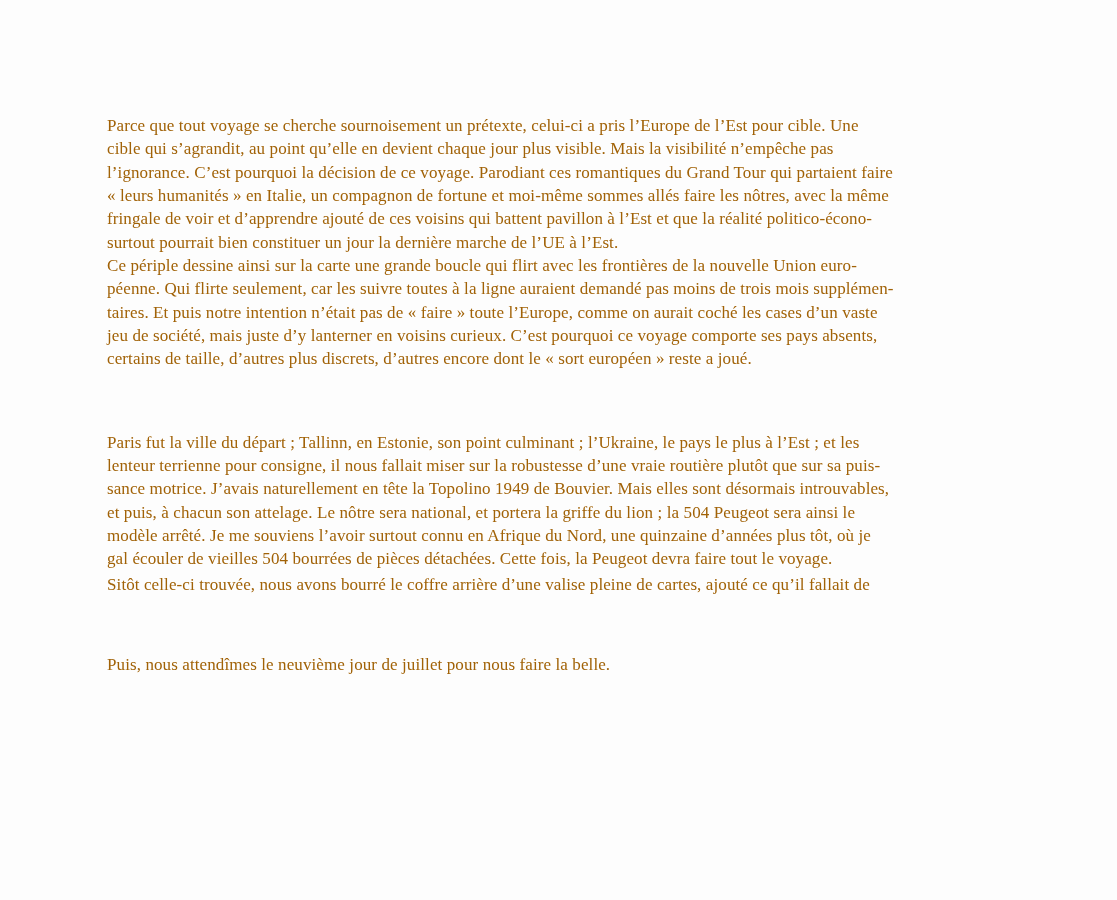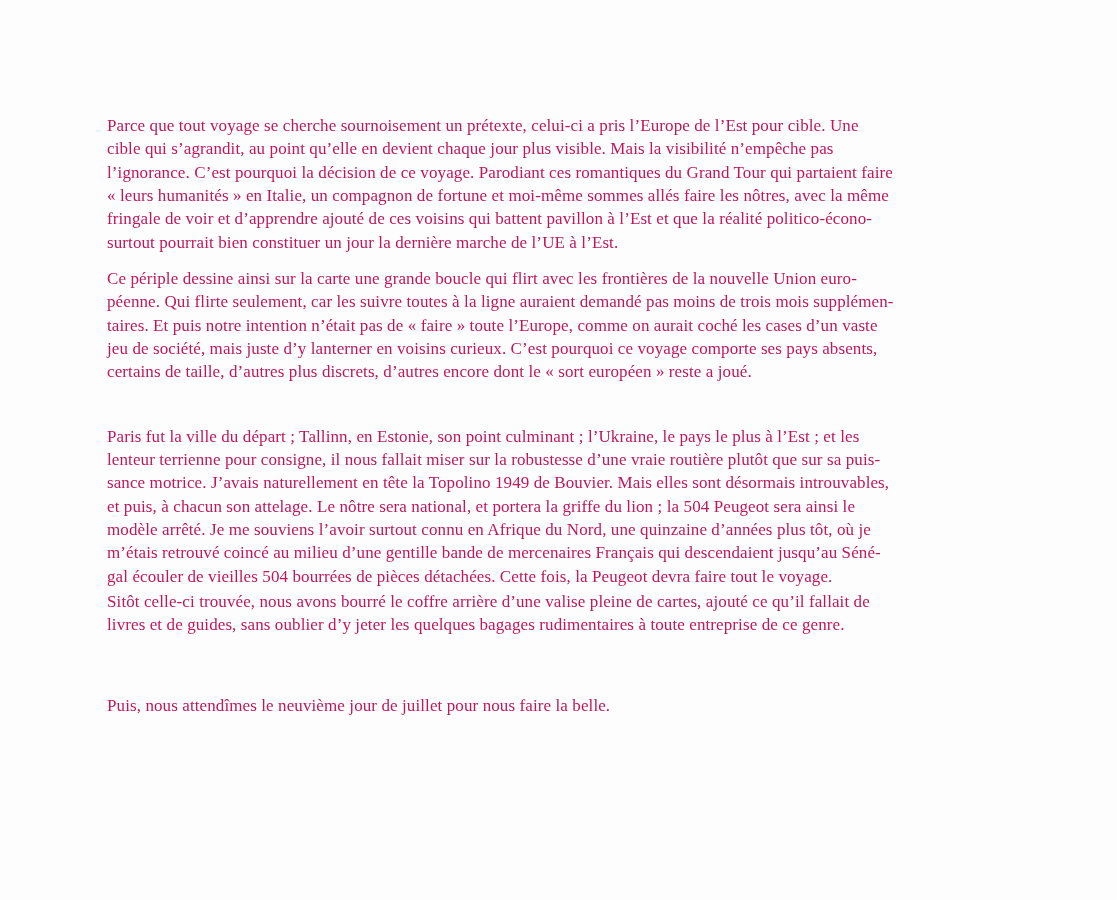--- a/index.html
+++ b/index.html
@@ -28,34 +28,34 @@
     color: #505050;
     font-size: 17px;
     line-height: 23.33px;
     letter-spacing: 0.1px;
   }
   p.para {
     margin: 0;
     padding: 0;
   }
   
-  p.para:nth-child(2) { margin-top: 13px; }
-  p.para:nth-child(3) { margin-top: 41px; }
+  p.para:nth-child(2) { margin-top: 0; }
+  p.para:nth-child(3) { margin-top: 60px; }
   p.para:nth-child(4) { margin-top: 2px; }
   p.para:nth-child(5) { margin-top: 57px; }
   .line {
     display: block;
     white-space: nowrap;
   }
 </style>
 </head>
 <body style="background: rgb(253, 253, 253);">
 
 <main class="page">
-  <div class="text-block" style="color: #be185d;">
+  <div class="text-block" style="color: #a16207;">
       <p class="para">
         <span class="line">Parce que tout voyage se cherche sournoisement un prétexte, celui-ci a pris l’Europe de l’Est pour cible. Une</span>
         <span class="line">cible qui s’agrandit, au point qu’elle en devient chaque jour plus visible. Mais la visibilité n’empêche pas</span>
         <span class="line">l’ignorance. C’est pourquoi la décision de ce voyage. Parodiant ces romantiques du Grand Tour qui partaient faire</span>
         <span class="line">« leurs humanités » en Italie, un compagnon de fortune et moi-même sommes allés faire les nôtres, avec la même</span>
         <span class="line">fringale de voir et d’apprendre ajouté de ces voisins qui battent pavillon à l’Est et que la réalité politico-écono-</span>
         <span class="line">surtout pourrait bien constituer un jour la dernière marche de l’UE à l’Est.</span>
       </p>
       <p class="para">
         <span class="line">Ce périple dessine ainsi sur la carte une grande boucle qui flirt avec les frontières de la nouvelle Union euro-</span>
@@ -63,24 +63,22 @@
         <span class="line">taires. Et puis notre intention n’était pas de « faire » toute l’Europe, comme on aurait coché les cases d’un vaste</span>
         <span class="line">jeu de société, mais juste d’y lanterner en voisins curieux. C’est pourquoi ce voyage comporte ses pays absents,</span>
         <span class="line">certains de taille, d’autres plus discrets, d’autres encore dont le « sort européen » reste a joué.</span>
       </p>
       <p class="para">
         <span class="line">Paris fut la ville du départ ; Tallinn, en Estonie, son point culminant ; l’Ukraine, le pays le plus à l’Est ; et les</span>
         <span class="line">lenteur terrienne pour consigne, il nous fallait miser sur la robustesse d’une vraie routière plutôt que sur sa puis-</span>
         <span class="line">sance motrice. J’avais naturellement en tête la Topolino 1949 de Bouvier. Mais elles sont désormais introuvables,</span>
         <span class="line">et puis, à chacun son attelage. Le nôtre sera national, et portera la griffe du lion ; la 504 Peugeot sera ainsi le</span>
         <span class="line">modèle arrêté. Je me souviens l’avoir surtout connu en Afrique du Nord, une quinzaine d’années plus tôt, où je</span>
-        <span class="line">m’étais retrouvé coincé au milieu d’une gentille bande de mercenaires Français qui descendaient jusqu’au Séné-</span>
         <span class="line">gal écouler de vieilles 504 bourrées de pièces détachées. Cette fois, la Peugeot devra faire tout le voyage.</span>
       </p>
       <p class="para">
         <span class="line">Sitôt celle-ci trouvée, nous avons bourré le coffre arrière d’une valise pleine de cartes, ajouté ce qu’il fallait de</span>
-        <span class="line">livres et de guides, sans oublier d’y jeter les quelques bagages rudimentaires à toute entreprise de ce genre.</span>
       </p>
       <p class="para">
         <span class="line">Puis, nous attendîmes le neuvième jour de juillet pour nous faire la belle.</span>
       </p>
     </div>
 </main>
 
 </body></html>

